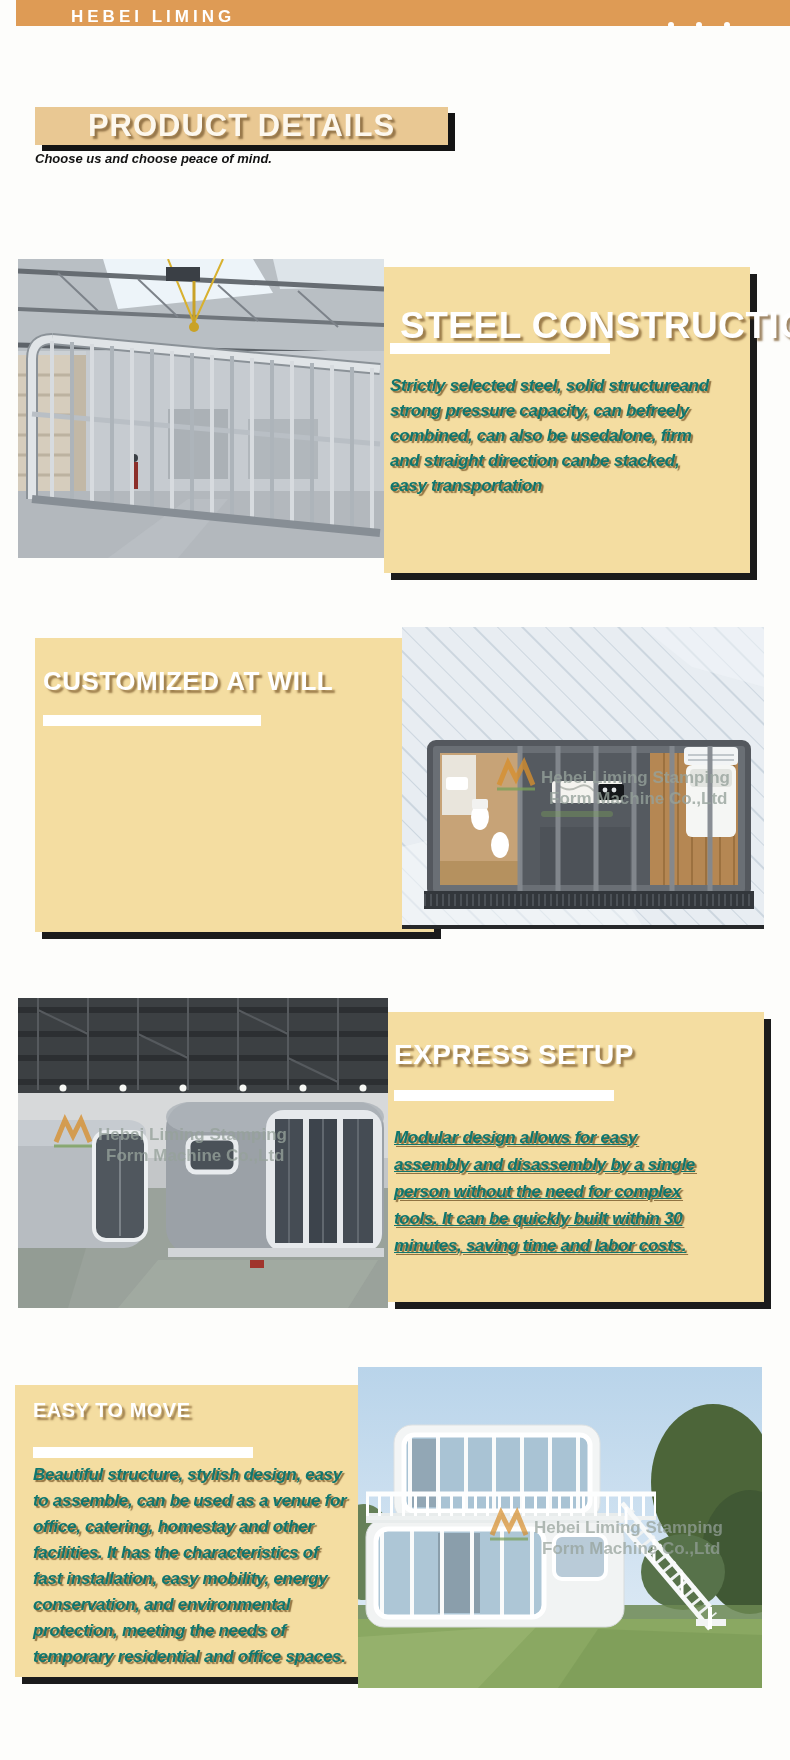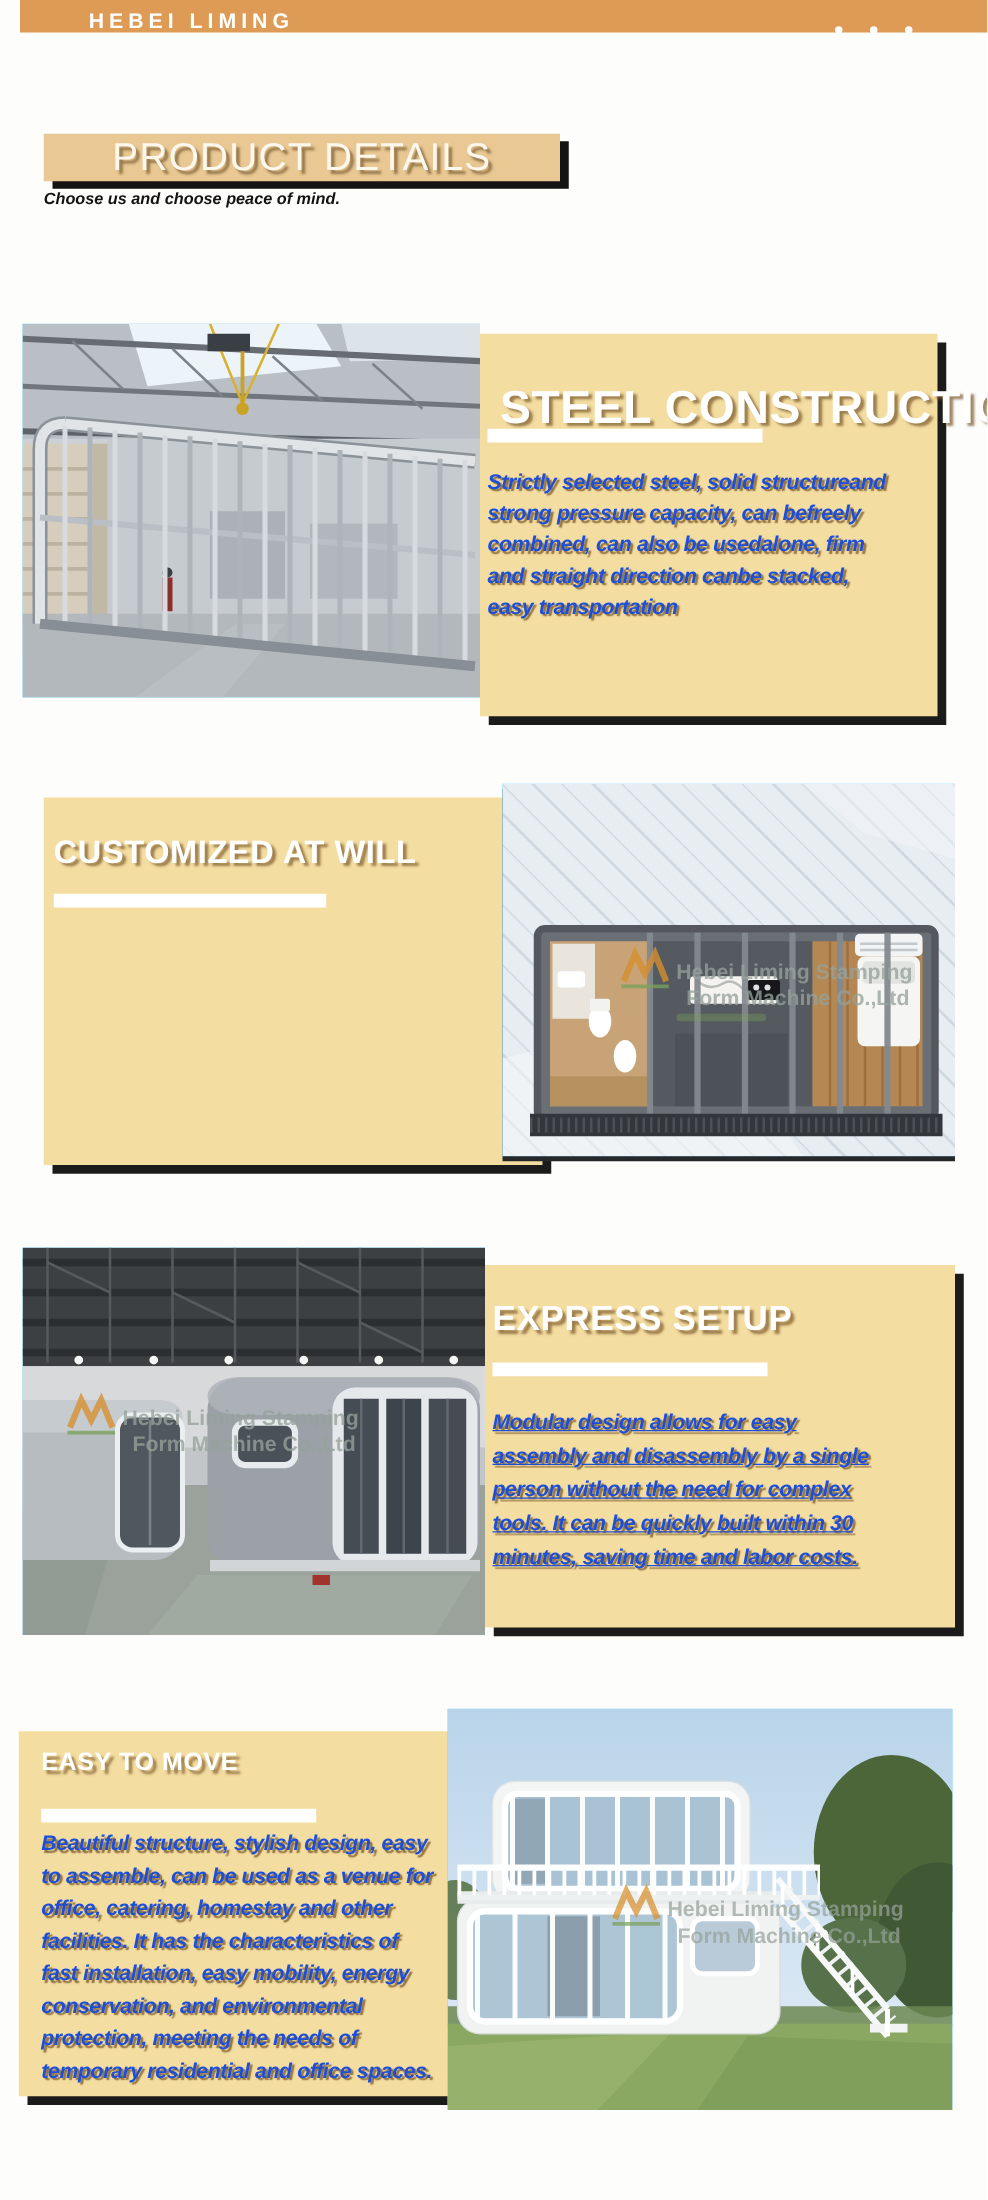--- a/index.html
+++ b/index.html
@@ -7,31 +7,31 @@
         font-family:"Liberation Sans", sans-serif;}
   
   .hdr{position:absolute;left:16px;top:0;width:790px;height:26px;background:#de9b55;}
   .brand{position:absolute;left:55px;top:0;height:34px;line-height:34px;color:#ffffff;
          font-size:17px;font-weight:bold;letter-spacing:4px;}
   .dots{position:absolute;left:652px;top:14px;white-space:nowrap;}
   .dots i{display:inline-block;width:6px;height:6px;border-radius:50%;background:#ffffff;margin-right:22px;}
   
   .titlebox{position:absolute;left:35px;top:107px;width:413px;height:38px;background:#e9c893;
             box-shadow:7px 6px 0 #141414;text-align:center;}
-  .titlebox span{display:block;line-height:38px;font-size:31px;font-weight:normal;letter-spacing:1px;
+  .titlebox span{display:block;line-height:38px;font-size:31px;font-weight:bold;letter-spacing:1px;
             color:#fdf8ee;text-shadow:3px 3px 2px rgba(104,74,34,.65);white-space:nowrap;}
   .tagline{position:absolute;left:35px;top:151px;font-size:13px;font-weight:bold;font-style:italic;color:#131313;}
   
   .panel{position:absolute;background:#f4dda1;box-shadow:7px 7px 0 #1b1b1b;}
   .p-head{position:absolute;white-space:nowrap;font-weight:bold;color:#ffffff;
           text-shadow:3px 3px 2px rgba(120,85,40,.7);letter-spacing:.5px;}
   .p-bar{position:absolute;background:#ffffff;height:11px;}
-  .p-body{position:absolute;white-space:pre-line;color:#1d4ed8;font-weight:bold;font-style:italic;
+  .p-body{position:absolute;white-space:pre-line;color:#0f766e;font-weight:bold;font-style:italic;
           font-size:17px;letter-spacing:-0.3px;text-shadow:2px 2px 1px rgba(128,96,48,.85);}
-  .photo{position:absolute;overflow:hidden;background:#7dd3fc;}
+  .photo{position:absolute;overflow:hidden;background:#fca5a5;}
   .photo svg{display:block;}
   .wm-text{font-size:17px;font-weight:bold;fill:#96a29b;}
 </style>
 </head>
 <body>
 
 <div id="page">
 
   <div class="hdr">
     <div class="brand">HEBEI LIMING</div>

